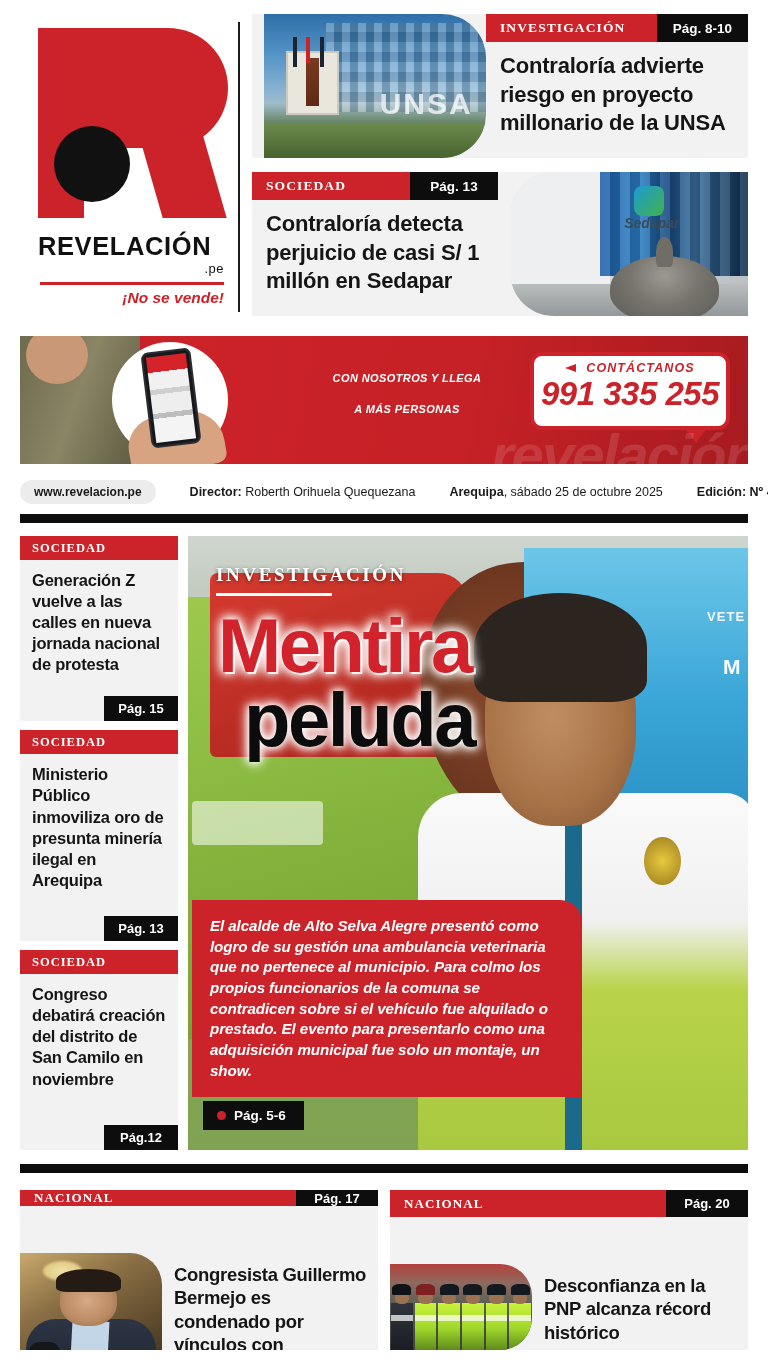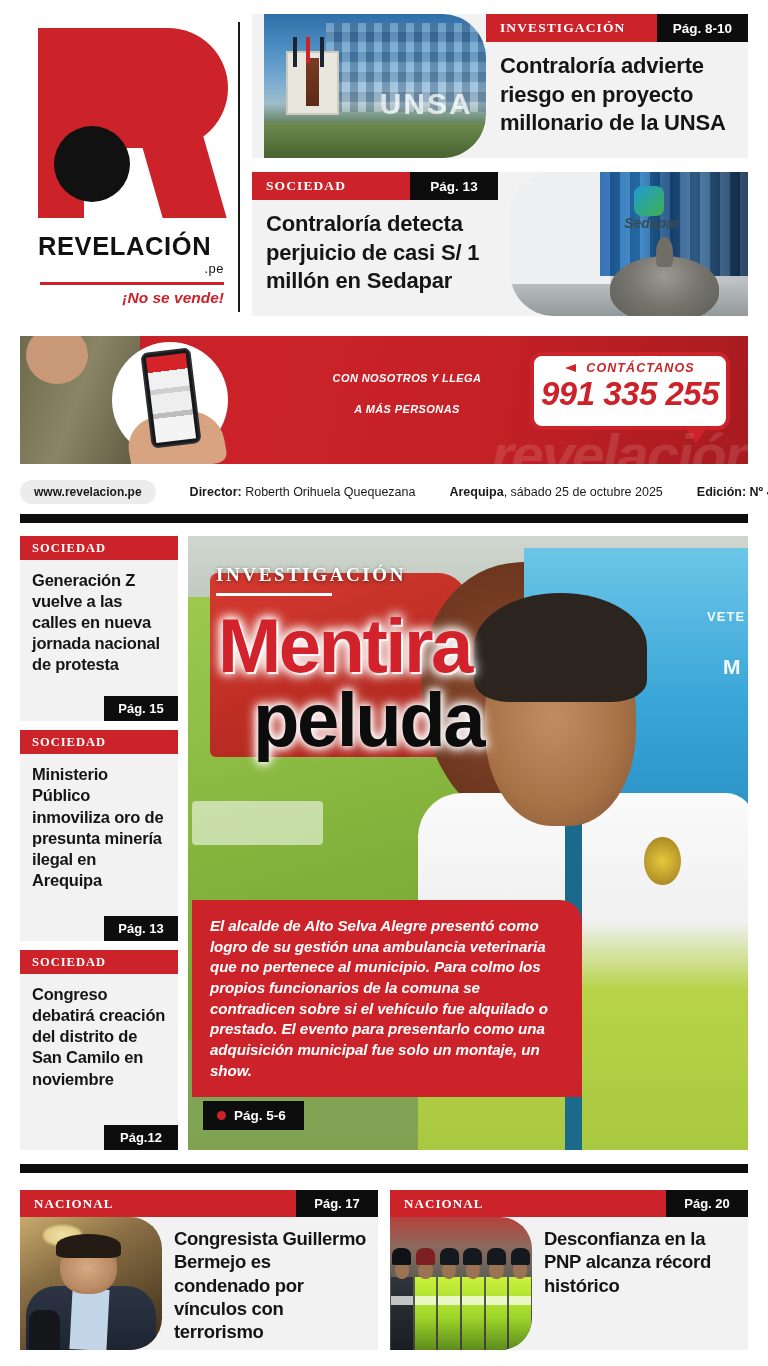--- a/index.html
+++ b/index.html
@@ -298,21 +298,21 @@
     font-size:19px; letter-spacing:2.6px; text-shadow:0 1px 4px rgba(0,0,0,.55);
     font-family:"Liberation Serif", serif;
   }
   .hero-tag-rule { position:absolute; left:28px; top:57px; width:116px; height:3px; background:#fff; }
   .hero-title1 {
     position:absolute; left:30px; top:74px; color:#d2222b; font-weight:800;
     font-size:76px; line-height:0.96; letter-spacing:-2.5px;
     text-shadow: 0 0 14px #fff, 0 0 14px #fff, 0 0 8px #fff, 2px 2px 0 rgba(255,255,255,.85);
   }
   .hero-title2 {
-    position:absolute; left:65px; top:148px; color:#0c0c0c; font-weight:800;
+    position:absolute; left:56px; top:148px; color:#0c0c0c; font-weight:800;
     font-size:76px; line-height:0.96; letter-spacing:-2.5px;
     text-shadow: 0 0 14px #fff, 0 0 12px #fff, 0 0 6px #fff;
   }
   .hero-caption {
     position:absolute; left:4px; top:364px; width:390px;
     background:#cc2229; color:#fff; border-radius:0 22px 0 0;
     padding:16px 18px 16px 18px;
   }
   .hero-caption p {
     font-style:italic; font-weight:700; font-size:15.2px; line-height:1.36;
@@ -322,21 +322,21 @@
     position:absolute; left:15px; top:565px; background:#0d0d0d; color:#fff;
     display:flex; align-items:center; gap:8px; padding:7px 18px 7px 14px;
     font-weight:700; font-size:13.5px;
   }
   .reddot { width:9px; height:9px; border-radius:50%; background:#cc2229; display:inline-block; }
 
   .bigrule2 { position:absolute; left:20px; top:1164px; width:728px; height:9px; background:#0d0d0d; }
 
   
   .bottom { position:absolute; left:20px; top:1190px; width:728px; height:160px; display:flex; gap:12px; }
-  .bcard { flex:1; background:#f2f2f2; display:flex; flex-direction:column; overflow:hidden; }
+  .bcard { flex:1; background:#f2f2f2; display:flex; flex-direction:column; overflow:hidden;gap:47px; }
   .bcard .tagrow { height:27px; }
   .bcard .tag { font-size:13px; letter-spacing:1.1px; }
   .bcard .pagebadge { font-size:13px; min-width:82px; }
   .bbody { flex:1; display:flex; }
   .bthumb { width:142px; flex:0 0 142px; position:relative; overflow:hidden; border-radius:0 32px 32px 0; }
   .bhead {
     flex:1; font-weight:800; font-size:18.5px; line-height:1.26; color:#151515;
     padding:10px 8px 0 12px; letter-spacing:-0.3px;
   }
 

